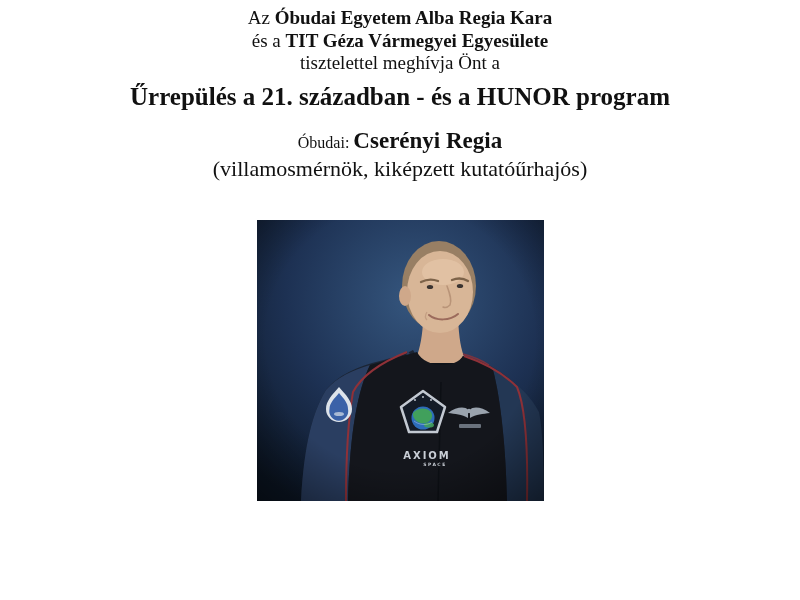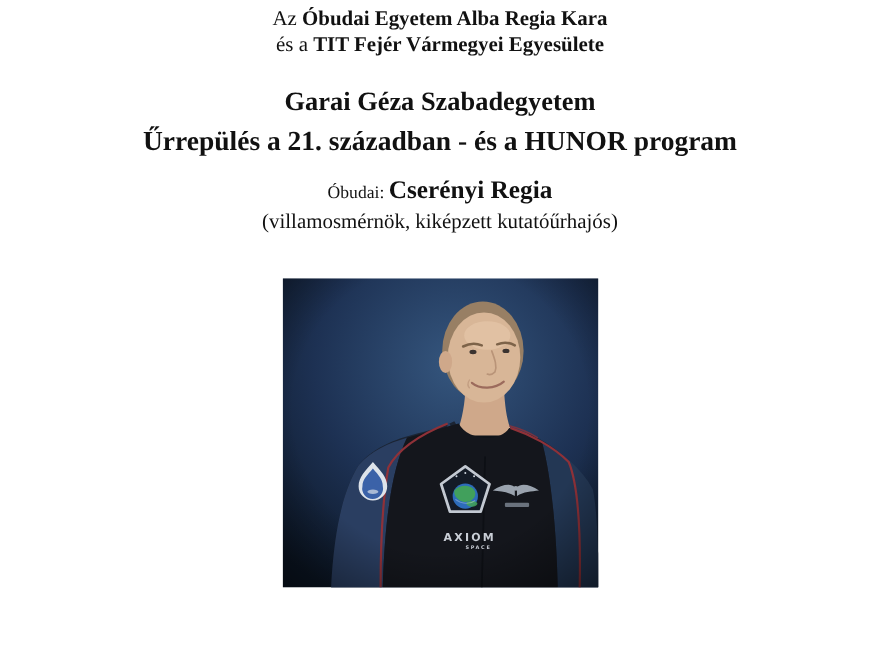--- a/index.html
+++ b/index.html
@@ -16,21 +16,21 @@
   }
   .page{width:800px;height:536px;text-align:center;}
   .hdr{margin:0;padding-top:7px;font-size:19px;line-height:22.5px;}
   .hdr b{font-weight:bold;}
   .series{margin:27px 0 0;font-size:24px;font-weight:bold;line-height:28px;}
   .numline{margin:0;font-size:19px;line-height:26px;}
   .numline .num{font-size:22px;font-weight:bold;}
   .title{margin:6px 0 0;font-size:25px;font-weight:bold;line-height:31px;}
   .speaker{margin:15px 0 0;font-size:16px;line-height:28px;}
   .speaker .name{font-size:23px;font-weight:bold;}
-  .creds{margin:0;font-size:19px;line-height:24px;}
+  .creds{margin:0;font-size:22px;line-height:24px;}
   figure.photo{margin:39px auto 0;width:287px;height:281px;display:block;}
   figure.photo svg{display:block;width:287px;height:281px;}
 
   
   .f-hair{fill:var(--hair,#987f64);}
   .f-skin{fill:var(--skin,#d8b697);}
   .f-skin2{fill:#cfa88a;}
   .f-navy{fill:var(--jacket-navy,#2a3e61);}
   .f-navy2{fill:#233754;}
   .f-jacket{fill:#1b2433;}
@@ -42,25 +42,24 @@
   .f-earthsea{fill:#2d6cba;}
   .f-earthland{fill:#41a05c;}
   .wordmark{fill:#c9ced6;font-family:"DejaVu Sans","Liberation Sans",sans-serif;font-weight:bold;}
 </style>
 </head>
 <body>
 
 <main class="page">
 
   <header>
-    <p class="hdr"><span>Az </span><b>Óbudai Egyetem Alba Regia Kara</b><br><span>és a </span><b>TIT Fejér Vármegyei Egyesülete</b><br></p>
+    <p class="hdr"><span>Az </span><b>Óbudai Egyetem Alba Regia Kara</b><br><span>és a </span><b>TIT Géza Vármegyei Egyesülete</b><br><span>tisztelettel meghívja Önt a</span></p>
   </header>
 
   <section>
-    <h1 class="series">Garai Géza Szabadegyetem</h1>
     <h2 class="title">Űrrepülés a 21. században - és a HUNOR program</h2>
     <p class="speaker"><span>Óbudai: </span><span class="name">Cserényi Regia</span></p>
     <p class="creds">(villamosmérnök, kiképzett kutatóűrhajós)</p>
   </section>
 
   <figure class="photo">
     <svg viewBox="0 0 287 281" xmlns="http://www.w3.org/2000/svg">
       <defs>
         <radialGradient id="pbg" cx="55%" cy="28%" r="82%">
           <stop offset="0" stop-color="#35567e"></stop>

